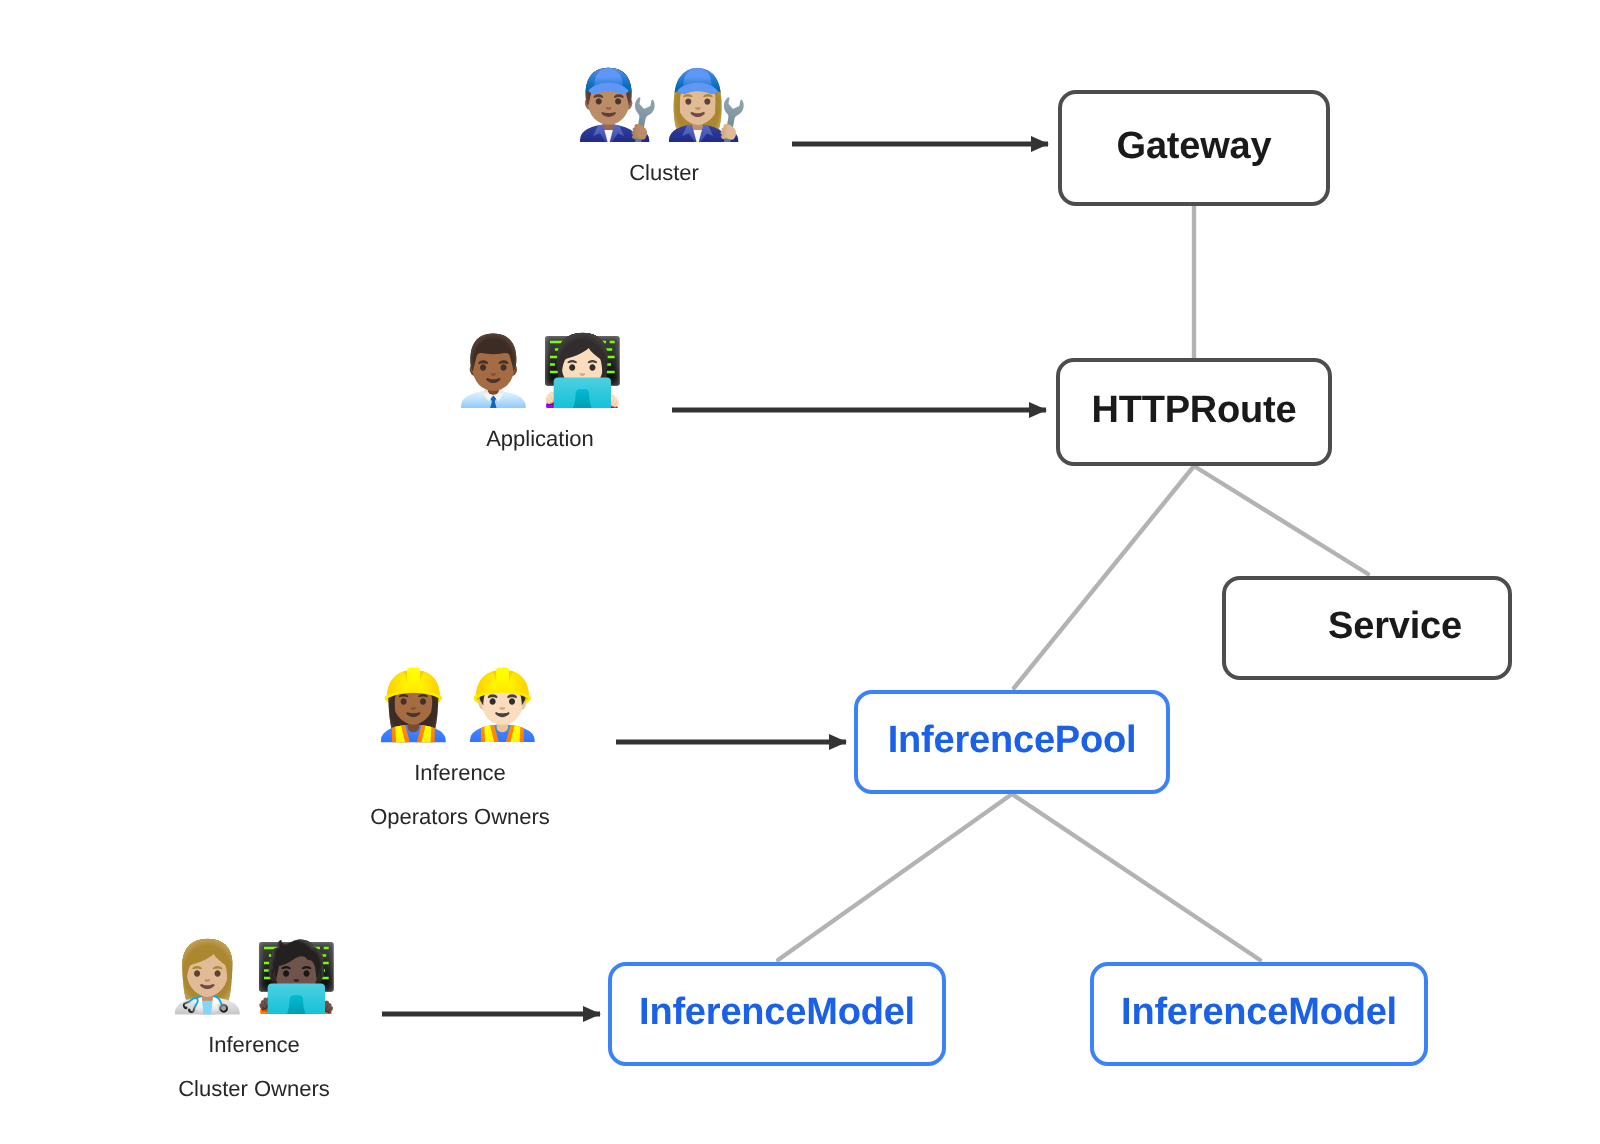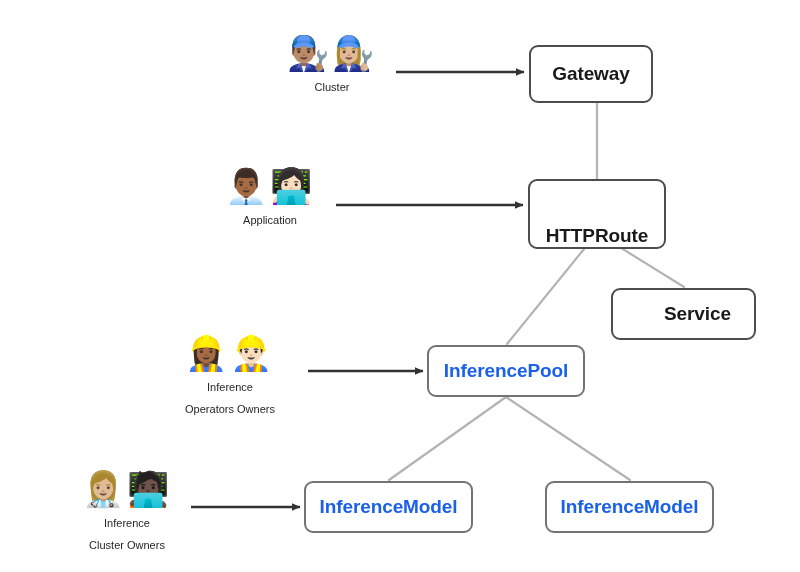--- a/index.html
+++ b/index.html
@@ -44,21 +44,21 @@
     letter-spacing: -0.1px;
     white-space: nowrap;
   }
   .node.std {
     border: 2px solid #4d4d4d;
   }
   .node.std .node-label {
     color: #1a1a1a;
   }
   .node.accent {
-    border: 2px solid #737373;
+    border: 2px solid #3b82f6;
   }
   .node.accent .node-label {
     color: #1a61e8;
   }
 
   
   .persona {
     position: absolute;
     width: 220px;
     text-align: center;
@@ -103,24 +103,24 @@
 
     <g id="arrow-layer" stroke="#333333" stroke-width="2.4" fill="none">
         <line x1="396" y1="72" x2="524" y2="72" marker-end="url(#arrowhead)"></line>
         <line x1="336" y1="205" x2="523" y2="205" marker-end="url(#arrowhead)"></line>
         <line x1="308" y1="371" x2="423" y2="371" marker-end="url(#arrowhead)"></line>
         <line x1="191" y1="507" x2="300" y2="507" marker-end="url(#arrowhead)"></line>
       </g>
   </svg>
 
   <div id="nodes">
-      <div class="node std" style="left: 529px; top: 45px; width: 124px; height: 58px;">
+      <div class="node std" style="left: 529px; top: 45px; width: 136px; height: 58px;">
         <span class="node-label">Gateway</span>
       </div>
-      <div class="node std" style="left: 528px; top: 179px; width: 138px; height: 70px; align-items: flex-end;">
+      <div class="node std" style="left: 528px; top: 179px; width: 138px; height: 54px;">
         <span class="node-label">HTTPRoute</span>
       </div>
       <div class="node std" style="left: 611px; top: 288px; width: 145px; height: 52px; padding-left: 28px;">
         <span class="node-label">Service</span>
       </div>
       <div class="node accent" style="left: 427px; top: 345px; width: 158px; height: 52px;">
         <span class="node-label">InferencePool</span>
       </div>
       <div class="node accent" style="left: 304px; top: 481px; width: 169px; height: 52px;">
         <span class="node-label">InferenceModel</span>

